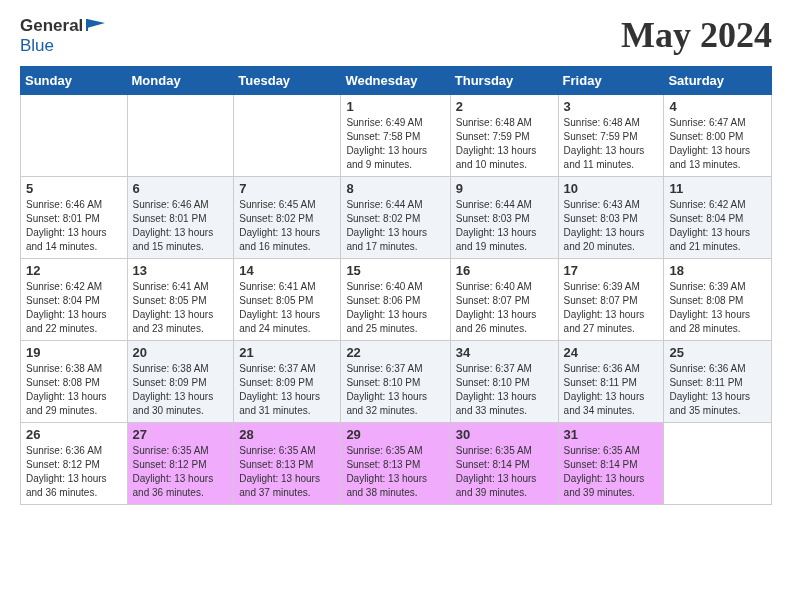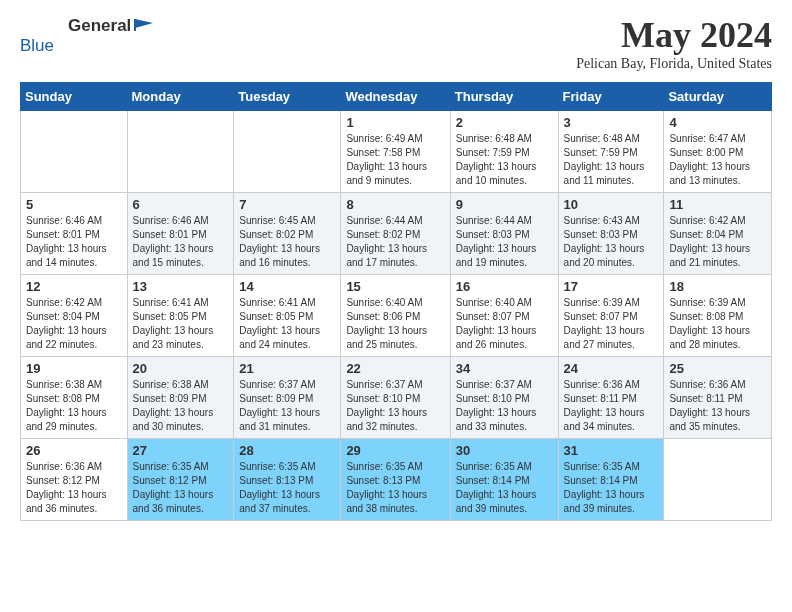--- a/index.html
+++ b/index.html
@@ -87,47 +87,46 @@
       line-height: 1.4;
     }
     .empty-cell {
       background: #fff !important;
     }
     
     .row-1 td { background: #fff; }
     .row-2 td { background: #eef2f7; }
     .row-3 td { background: #fff; margin-left: 19px; }
     .row-4 td { background: #eef2f7; }
-    .row-5 td { background: #7dd3fc; }
+    .row-5 td { background: #f0abfc; }
     .row-1 td.empty-cell,
     .row-2 td.empty-cell,
     .row-3 td.empty-cell,
     .row-4 td.empty-cell,
     .row-5 td.empty-cell { background: #fff; }
   </style>
 </head>
 <body>
 
 <div class="page">
   <div class="header">
     <div class="logo">
       <div class="logo-line">
-        <span style="font-size:17px;font-weight:bold;color:#333;margin-left:48px;">General</span>
+        <span style="font-size:17px;font-weight:bold;color:#333;">General</span>
         <svg width="22" height="16" viewBox="0 0 22 16" style="margin-left:2px;margin-top:-2px;">
           <polygon points="2,2 20,6 2,11" fill="#1a5fa8"></polygon>
           <line x1="2" y1="2" x2="2" y2="14" stroke="#1a5fa8" stroke-width="2"></line>
         </svg>
       </div>
       <div>
         <span style="font-size:17px;font-weight:normal;color:#1a5fa8;">Blue</span>
       </div>
     </div>
     <div class="title-block">
       <div class="title-month">May 2024</div>
-      <div class="title-location">Pelican Bay, Florida, United States</div>
     </div>
   </div>
 
   <table class="calendar">
     <thead>
       <tr>
         <th>Sunday</th>
         <th>Monday</th>
         <th>Tuesday</th>
         <th>Wednesday</th>

